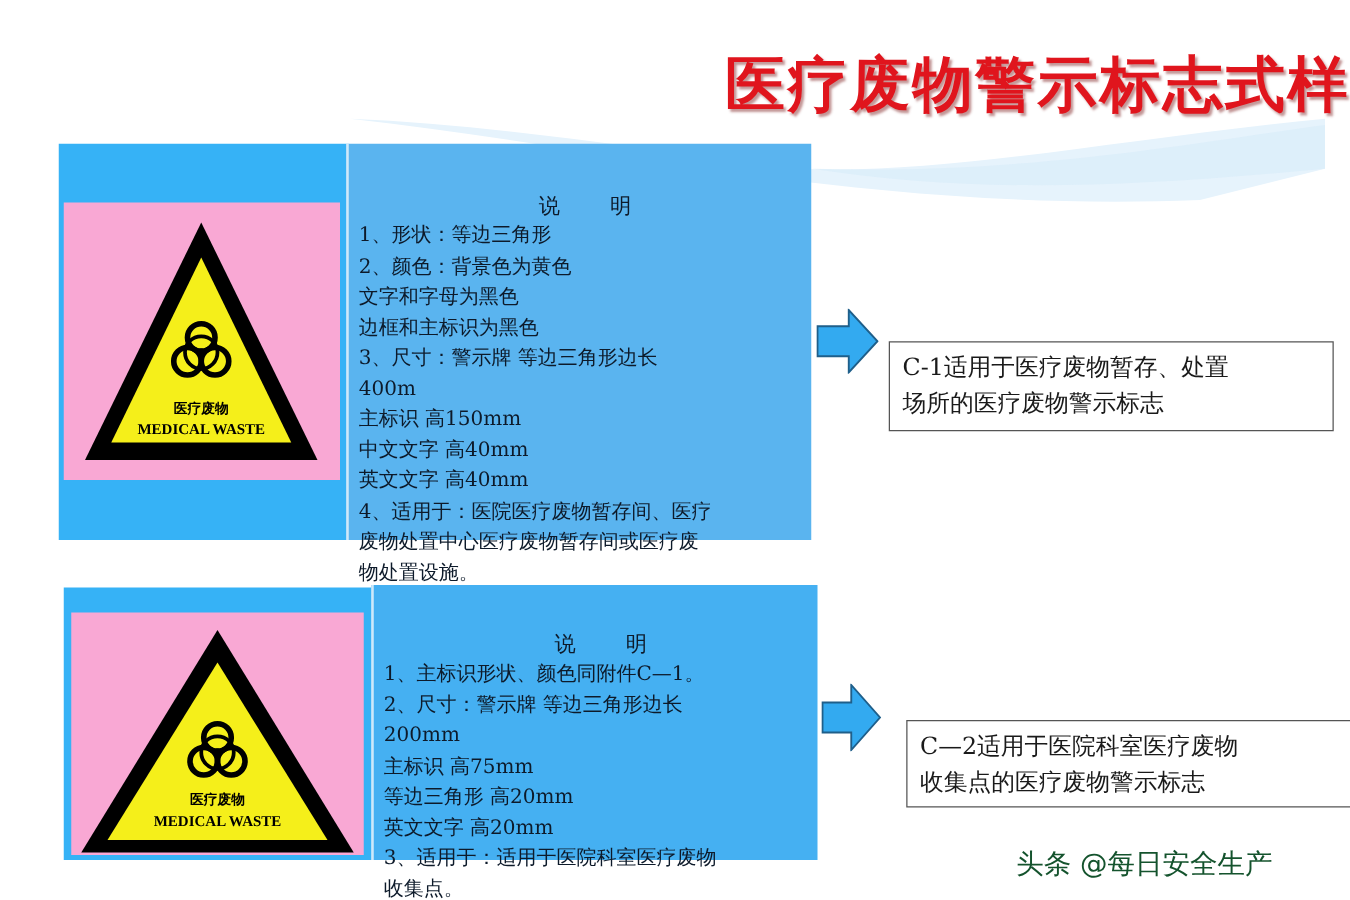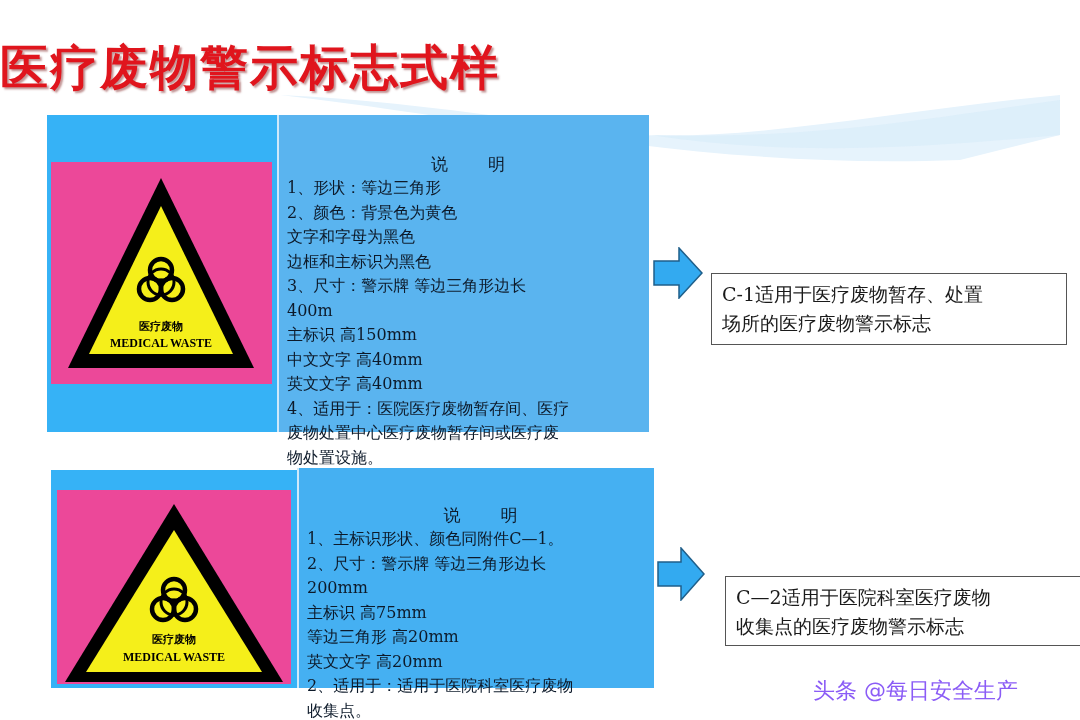--- a/index.html
+++ b/index.html
@@ -3,45 +3,45 @@
 <meta charset="utf-8">
 <style>
   html, body { margin:0; padding:0; }
   body {
     width:1080px; height:720px; position:relative; overflow:hidden;
     background:#ffffff;
     font-family:"DejaVu Serif", "Liberation Serif", serif;
   }
   .swoosh { position:absolute; left:0; top:0; width:1080px; height:200px; pointer-events:none; }
   .title {
-    position:absolute; left:0; top:36px; width:1080px; text-align:left;
+    position:absolute; left:0; top:36px; width:1080px; text-align:right;
     font-family:"DejaVu Sans", "Liberation Sans", sans-serif;
     font-size:48px; font-weight:bold; letter-spacing:2px;
     color:#e0151d;
     text-shadow: 2px 2px 2px rgba(120,20,20,0.45);
   }
   .img-frame { position:absolute; background:#36b2f6; }
-  .img-white { position:absolute; background:#ec4899; }
+  .img-white { position:absolute; background:#f9a8d4; }
   .text-panel {
     position:absolute; background:#5ab4ef; color:#0d1a2a;
     border-left:2px solid #cfe9fa;
     box-sizing:border-box;
   }
   .panel-heading { text-align:center; font-size:17px; letter-spacing:40px; margin-right:-40px;margin-top:34px; }
   .panel-line { font-size:16px; line-height:24.5px; white-space:nowrap; }
   .arrow { position:absolute; }
   .note-box {
     position:absolute; border:1px solid #555; background:#fff;
     box-sizing:border-box; padding:6px 10px;
     font-size:19px; line-height:29px; color:#1a1a1a;margin-top:35px;
   }
   .watermark {
     position:absolute; left:813px; top:676px;
     font-family:"DejaVu Sans", "Liberation Sans", sans-serif;
-    font-size:22px; color:#8b5cf6;
+    font-size:22px; color:#14532d;
     text-shadow: 1px 1px 0 #fff, -1px -1px 0 #fff;
   }
   .watermark-ghost {
     position:absolute; left:840px; top:691px;
     font-family:"DejaVu Sans", "Liberation Sans", sans-serif;
     font-size:18px; color:#c8c8c8;margin-top:36px;
   }
   .sign-text-cn { font-family:"DejaVu Sans", sans-serif; font-weight:bold; }
   .sign-text-en { font-family:"Liberation Serif", serif; font-weight:bold; }
 </style>
@@ -114,21 +114,21 @@
     </svg>
   </div>
   <div class="text-panel" style="left:297px; top:468px; width:357px; height:220px; padding:2px 0 0 8px; background:#45b0f2;">
     <div class="panel-heading">说明</div>
     <div class="panel-line">1、主标识形状、颜色同附件C—1。</div>
     <div class="panel-line">2、尺寸：警示牌   等边三角形边长</div>
     <div class="panel-line">200mm</div>
     <div class="panel-line">主标识   高75mm</div>
     <div class="panel-line">等边三角形    高20mm</div>
     <div class="panel-line">英文文字    高20mm</div>
-    <div class="panel-line">2、适用于：适用于医院科室医疗废物</div>
+    <div class="panel-line">3、适用于：适用于医院科室医疗废物</div>
     <div class="panel-line">收集点。</div>
   </div>
   <svg class="arrow" style="left:657px; top:547px;" width="48" height="54" viewBox="0 0 48 54">
     <polygon points="1,15 24,15 24,1 47,27 24,53 24,39 1,39" fill="#33aaf0" stroke="#1f5f8a" stroke-width="1.5"></polygon>
   </svg>
   <div class="note-box" style="left:725px; top:541px; width:368px; height:70px;">
     <div>C—2适用于医院科室医疗废物</div>
     <div>收集点的医疗废物警示标志</div>
   </div>
 </div>

